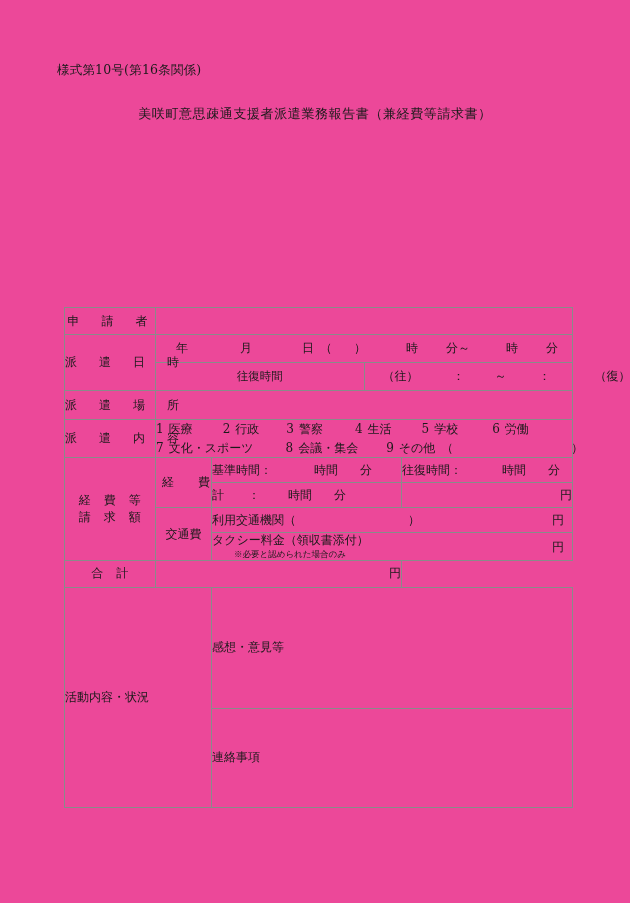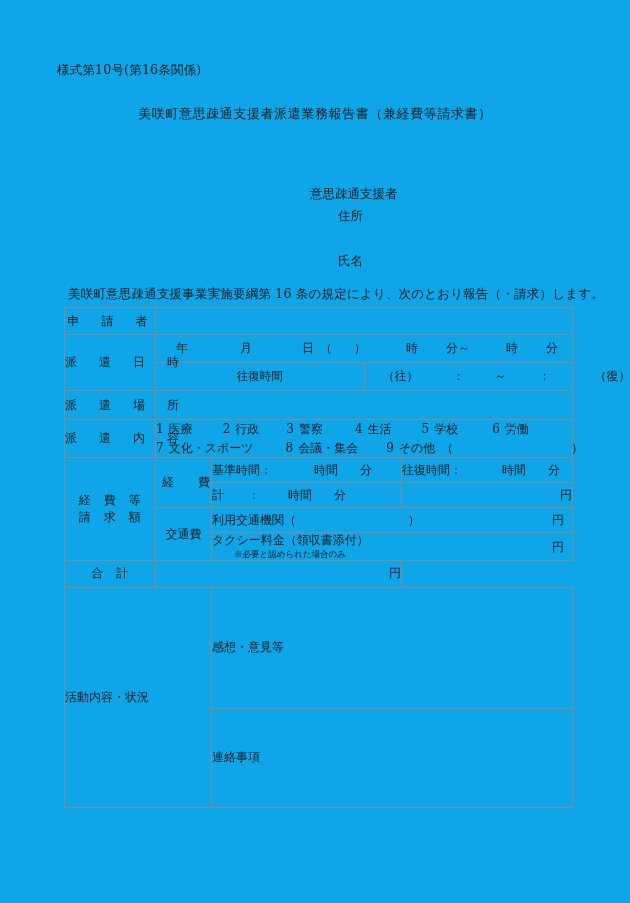--- a/index.html
+++ b/index.html
@@ -11,21 +11,21 @@
     width: 630px;
     height: 903px;
     position: relative;
     font-family: "DejaVu Serif", "Liberation Serif", serif;
     color: #1a1a1a;
     overflow: hidden;
   }
   .page {
     position: absolute;
     inset: 0;
-    background: #0ea5e9;
+    background: #ec4899;
   }
 
   
   .form-code {
     position: absolute;
     left: 57px;
     top: 62px;
     font-size: 12.5px;
     letter-spacing: 0.2px;
     white-space: nowrap;
@@ -247,27 +247,21 @@
 <body>
 
 <div class="page">
 
   <div class="form-code">様式第10号(第16条関係)</div>
 
   <div class="doc-title">美咲町意思疎通支援者派遣業務報告書（兼経費等請求書）</div>
 
 
 
-  <div class="supporter-block">
-    <span class="ln sb-role">意思疎通支援者</span>
-    <span class="ln sb-addr">住所</span>
-    <span class="ln sb-name">氏名</span>
-  </div>
-
-  <div class="intro">美咲町意思疎通支援事業実施要綱第 16 条の規定により、次のとおり報告（・請求）します。</div>
+
 
   <table class="form-table">
     <colgroup>
       <col style="width:91px">
       <col style="width:56px">
       <col style="width:190px">
       <col style="width:171px">
     </colgroup>
 
     <tbody>

